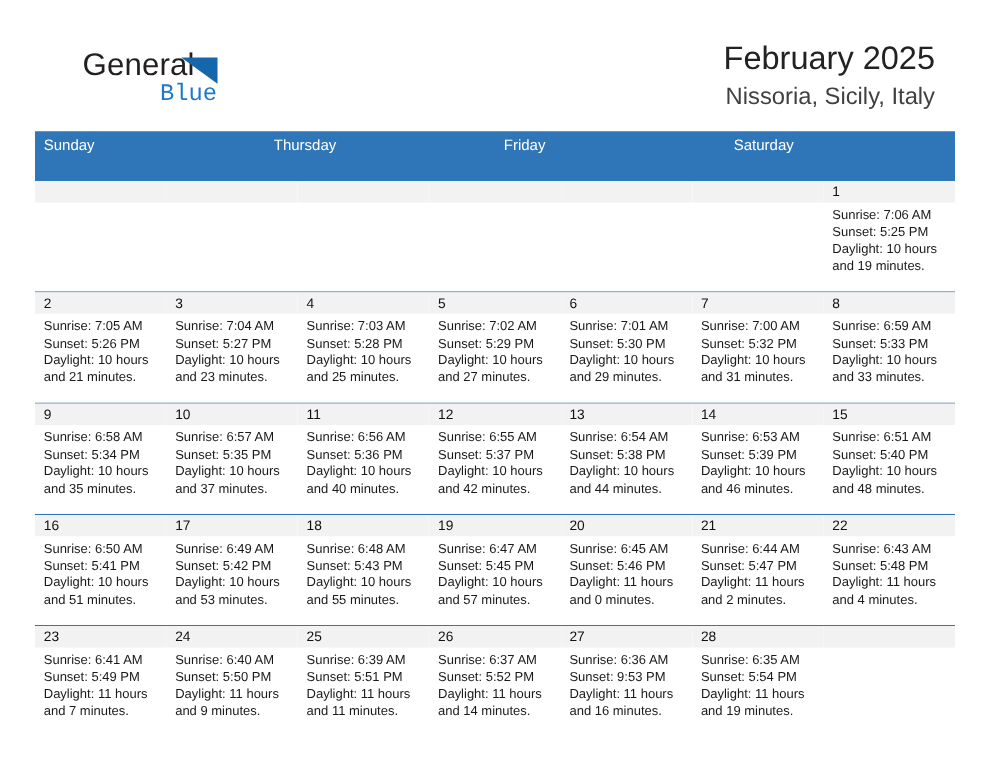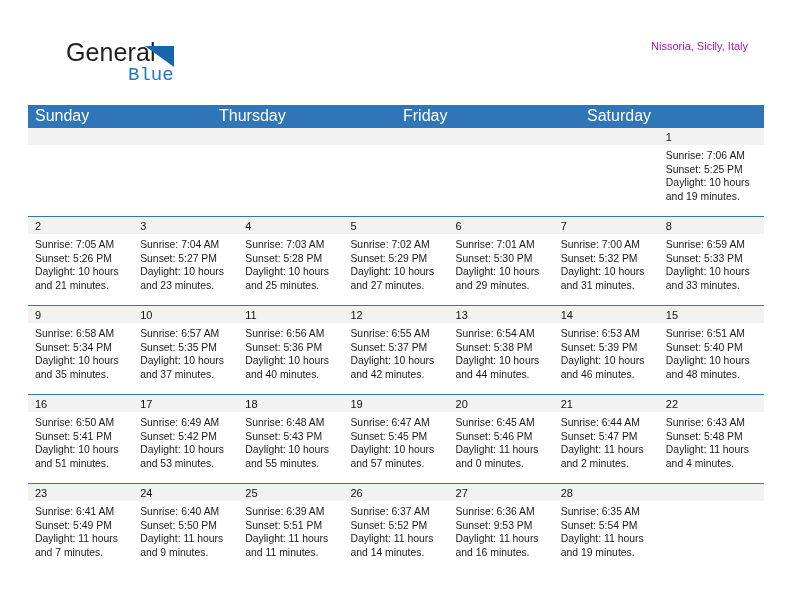--- a/index.html
+++ b/index.html
@@ -69,44 +69,44 @@
     top: 0;
     text-align: right;
   }
   .cal-title {
     font-size: 26px;
     color: #222222;
     line-height: 32px;
     white-space: nowrap;
   }
   .cal-subtitle {
-    font-size: 11px;
-    color: #a21caf;
+    font-size: 19px;
+    color: #404040;
     line-height: 20px;
     margin-top: 6px;
     white-space: nowrap;
   }
 
   
   .calendar {
     position: absolute;
     left: 28px;
     top: 105px;
     width: 736px;
   }
   .weekday-row {
     display: flex;
     width: 100%;
     background: #2e76b8;
   }
   .weekday {
     flex: 1 1 0;
     box-sizing: border-box;
-    padding: 4px 0 5px 7px;
-    font-size: 16px;
+    padding: 4px 0 22px 7px;
+    font-size: 12px;
     color: #ffffff;
     line-height: 14px;
   }
   .week-row {
     display: flex;
     width: 100%;
     border-top: 1.5px solid #2e76b8;
   }
   .week-row.first {
     border-top: none;
@@ -146,20 +146,21 @@
 
   <div class="header">
 
     <div class="logo">
       <span class="logo-general">General</span>
       <span class="logo-tri"></span>
       <span class="logo-blue">Blue</span>
     </div>
 
     <div class="title-block">
+      <div class="cal-title">February 2025</div>
       <div class="cal-subtitle">Nissoria, Sicily, Italy</div>
     </div>
 
   </div>
 
   <div class="calendar">
     <div class="weekday-row" id="weekday-row">
         <div class="weekday">Sunday</div>
         <div class="weekday">Thursday</div>
         <div class="weekday">Friday</div>

